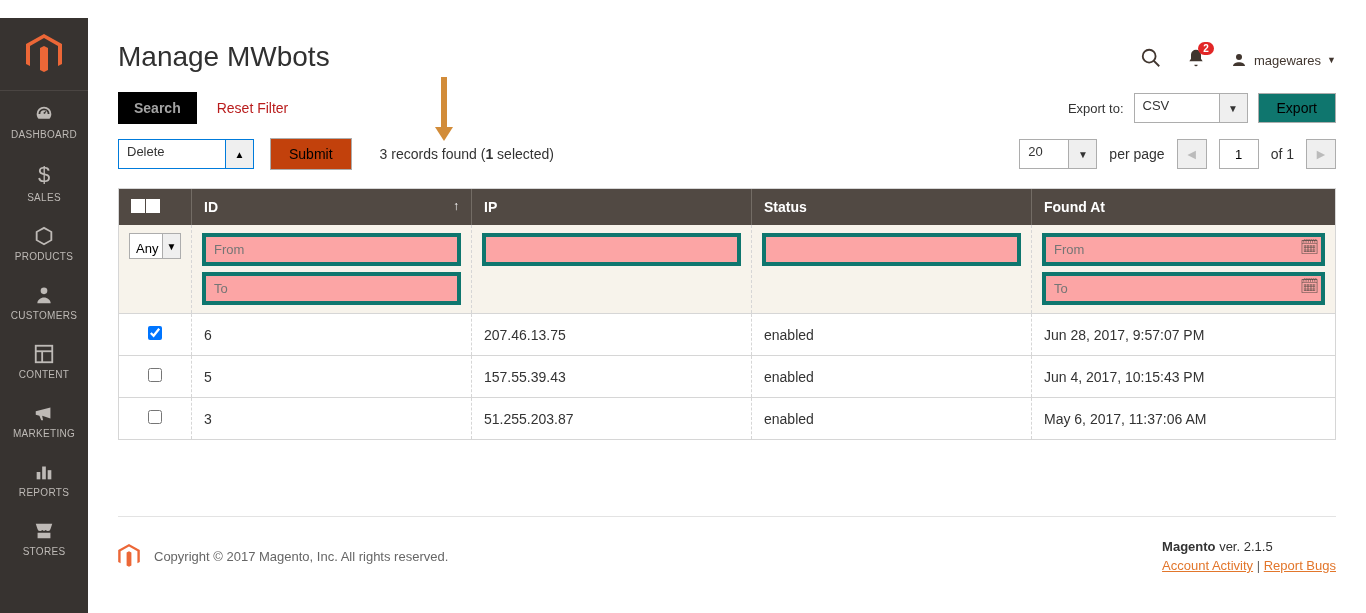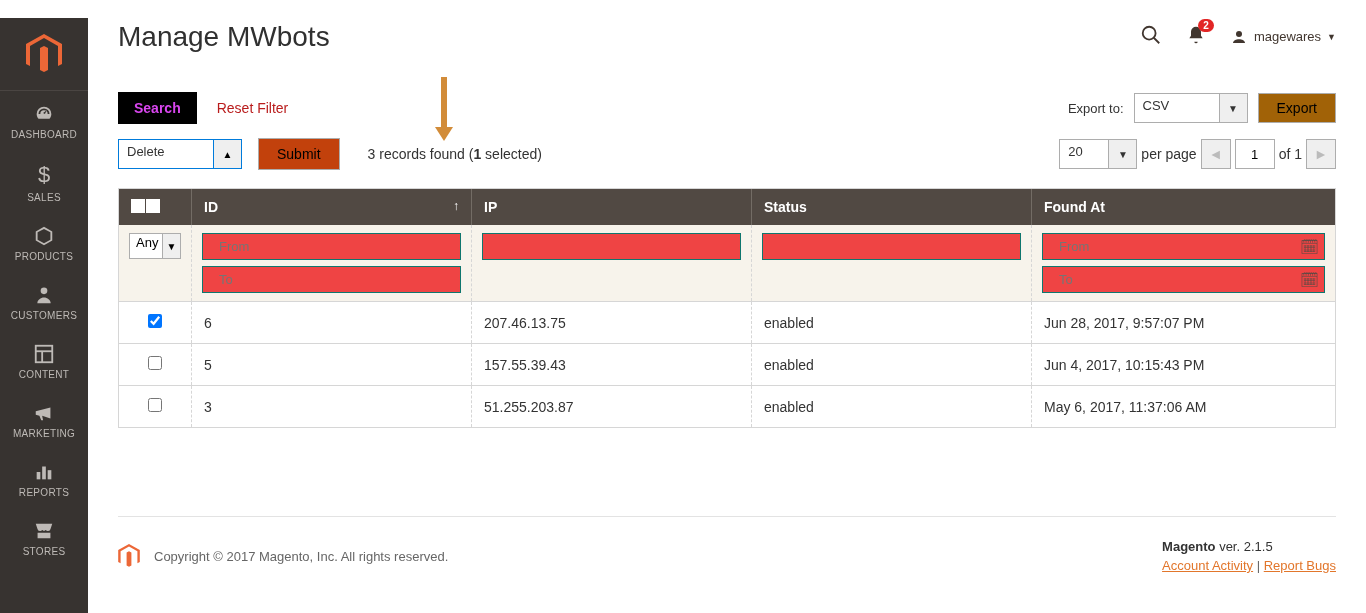--- a/index.html
+++ b/index.html
@@ -6,61 +6,61 @@
 body { background: #fff; width: 1366px; height: 613px; overflow: hidden; position: relative; }
 
 .sidebar { position: absolute; left: 0; top: 4px; width: 88px; height: 613px; background: #373330; display: flex; flex-direction: column; align-items: center; margin-top: 14px; }
 .logo-box { width: 88px; height: 73px; display: flex; align-items: center; justify-content: center; border-bottom: 1px solid #4a4542; }
 .logo-svg { width: 36px; height: 40px; }
 .nav-item { width: 88px; padding: 12px 4px 10px; display: flex; flex-direction: column; align-items: center; color: #bebab6; cursor: pointer; }
 .nav-item .nav-icon { font-size: 22px; margin-bottom: 4px; }
 .nav-item .nav-label { font-size: 10px; letter-spacing: .3px; }
 
 .main { position: absolute; left: 88px; top: 0; right: 0; bottom: 0; background: #fff; }
-.header-top { position: absolute; top: 0; left: 0; right: 0; height: 73px; display: flex; align-items: center; padding: 0 30px; }
+.header-top { position: absolute; top: 0; left: 0; right: 0; height: 73px; display: flex; align-items: flex-end; padding: 0 30px; }
 .page-title { font-size: 28px; color: #303030; font-weight: 400; flex: 1; }
 
 .callout { position: absolute; left: 344px; top: 0; width: 238px; height: 77px; background: #f5e6b8; border: 2px solid #d28c39; display: flex; align-items: center; padding-left: 44px; color: #333; font-family: Georgia, serif; font-size: 18px; line-height: 1.3; }
 .callout-arrow { position: absolute; left: 350px; top: 77px; width: 12px; height: 62px; }
 .callout-arrow .shaft { position: absolute; left: 3px; top: 0; width: 6px; height: 52px; background: #d28c39; }
 .callout-arrow .head { position: absolute; left: -3px; top: 50px; width: 0; height: 0; border-left: 9px solid transparent; border-right: 9px solid transparent; border-top: 14px solid #d28c39; }
 
 .header-icons { display: flex; align-items: center; gap: 24px; color: #41362f; }
 .hdr-icon { cursor: pointer; position: relative; }
 .badge { position: absolute; top: -6px; right: -8px; background: #e22626; color: #fff; font-size: 10px; font-weight: 700; border-radius: 8px; padding: 1px 5px; }
 .user { display: flex; align-items: center; gap: 6px; cursor: pointer; font-size: 13px; color: #41362f; }
 .tri-down { font-size: 9px; color: #41362f; }
 
 .toolbar { position: absolute; top: 92px; left: 30px; right: 30px; display: flex; align-items: center; }
 .btn { border: none; padding: 8px 16px; font-size: 14px; cursor: pointer; }
-.btn-search { background: #000; color: #d946ef; font-weight: 600; }
+.btn-search { background: #000; color: #a3a3a3; font-weight: 600; }
 .link-reset { color: #b91c1c; margin-left: 20px; font-size: 14px; cursor: pointer; }
 .toolbar-right { margin-left: auto; display: flex; align-items: center; gap: 10px; font-size: 13px; color: #333; }
 .select-like { display: inline-flex; }
 .select-input { border: 1px solid #adadad; background: #fff; padding: 4px 8px; font-size: 13px; height: 30px; }
 .select-arrow { border: 1px solid #adadad; border-left: none; background: #efefef; width: 28px; height: 30px; display: flex; align-items: center; justify-content: center; cursor: pointer; font-size: 10px; }
-.btn-export { background: #a16207; border: 1px solid #adadad; padding: 6px 18px; font-size: 14px; cursor: pointer; height: 30px; }
+.btn-export { background: #0f766e; border: 1px solid #adadad; padding: 6px 18px; font-size: 14px; cursor: pointer; height: 30px; }
 
 .toolbar2 { position: absolute; top: 138px; left: 30px; right: 30px; display: flex; align-items: center; }
-.action-select .select-input { width: 96px; border-color: #007bdb; color: #333; }
+.action-select .select-input { width: 108px; border-color: #007bdb; color: #333; }
 .action-select .select-arrow { border-color: #007bdb; }
 .btn-submit { background: #c2410c; border: 1px solid #adadad; padding: 7px 18px; font-size: 14px; margin-left: 16px; cursor: pointer; }
 .records { margin-left: 28px; font-size: 14px; color: #333; }
-.toolbar2-right { margin-left: auto; display: flex; align-items: center; gap: 4px; font-size: 14px; color: #333; }
+.toolbar2-right { margin-left: auto; display: flex; align-items: center; gap: 12px; font-size: 14px; color: #333; }
 .pager-btn { width: 30px; height: 30px; border: 1px solid #adadad; background: #efefef; display: flex; align-items: center; justify-content: center; cursor: pointer; color: #666; font-size: 14px; }
 .pager-btn.disabled { color: #bbb; }
 .page-input { width: 40px; height: 30px; border: 1px solid #adadad; text-align: center; font-size: 13px; }
 
 .grid { position: absolute; top: 188px; left: 30px; right: 30px; border: 1px solid #d6d6d6; }
 .grid table { width: 100%; border-collapse: collapse; }
 .grid th { background: #514943; color: #fff; text-align: left; padding: 10px 12px; font-size: 14px; font-weight: 600; border-right: 1px solid #736c65; }
 .grid th:last-child { border-right: none; }
 .grid .filter-row td { background: #f7f3eb; padding: 8px 10px; border-right: 1px dashed #d6d6d6; vertical-align: top; }
 .grid .filter-row td:last-child { border-right: none; }
-.filter-input { width: 100%; border: 1px solid #0f766e; padding: 5px 16px; font-size: 13px; background: #ef4444; }
+.filter-input { width: 100%; border: 4px solid #0f766e; padding: 5px 8px; font-size: 13px; background: #fca5a5; }
 .filter-input.with-icon { padding-right: 26px; }
 .input-wrap { position: relative; display: block; }
 .input-wrap + .input-wrap { margin-top: 6px; }
 .cal-icon { position: absolute; right: 6px; top: 5px; font-size: 15px; color: #514943; pointer-events: none; }
 .grid tbody tr.data-row td { padding: 12px; font-size: 14px; color: #333; border-top: 1px solid #d6d6d6; border-right: 1px dashed #d6d6d6; }
 .grid tbody tr.data-row td:last-child { border-right: none; }
 .chk { width: 14px; height: 14px; cursor: pointer; }
 .col-chk { width: 70px; text-align: center; }
 .col-id { width: 280px; }
 .col-ip { width: 280px; }
@@ -218,21 +218,21 @@
               </span>
           </th>
           <th class="col-id"><span>ID</span><span class="sort-arrow">↑</span></th>
           <th class="col-ip">IP</th>
           <th class="col-status">Status</th>
           <th>Found At</th>
         </tr>
         <tr class="filter-row">
           <td style="text-align:center">
             <span class="select-like">
-              <span class="select-input" style="width:34px;height:26px;padding:1px 6px">Any</span>
+              <span class="select-input" style="width:34px;height:26px;padding:7px 6px">Any</span>
               <span class="select-arrow" style="height:26px;width:18px">▼</span>
             </span>
           </td>
           <td>
             <span class="input-wrap"><input class="filter-input" placeholder="From" style=""></span>
             <span class="input-wrap"><input class="filter-input" placeholder="To" style=""></span>
           </td>
           <td><input class="filter-input" style=""></td>
           <td><input class="filter-input" style=""></td>
           <td>

